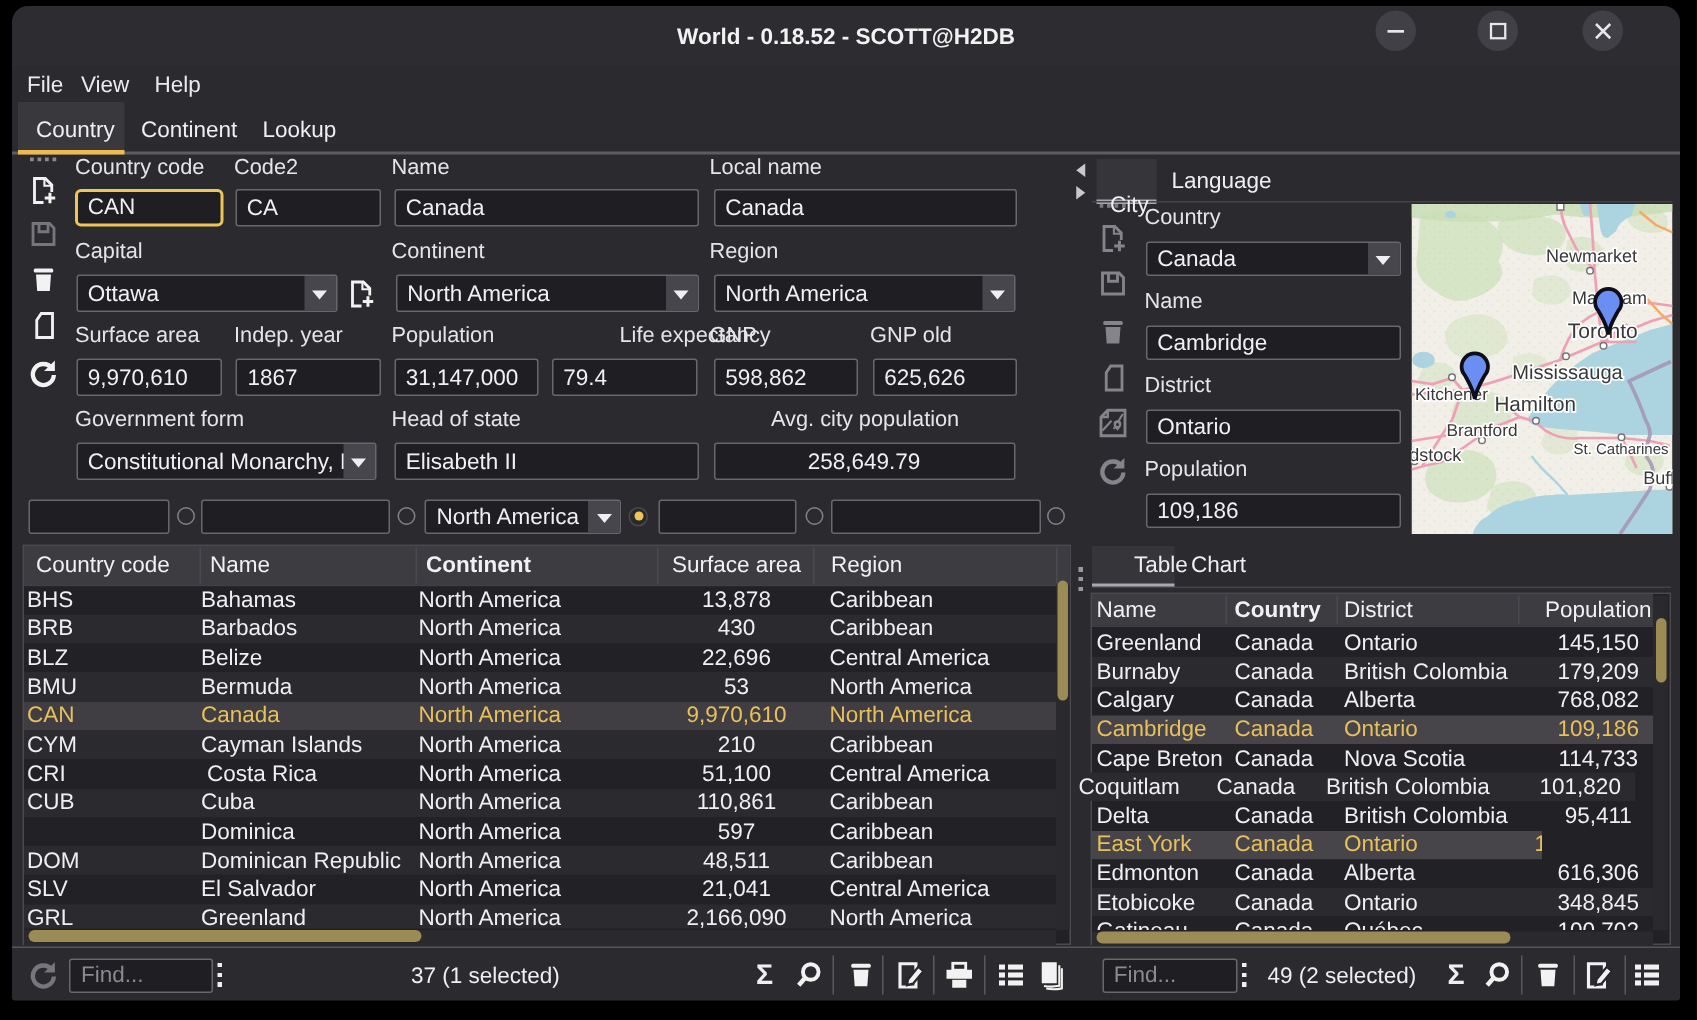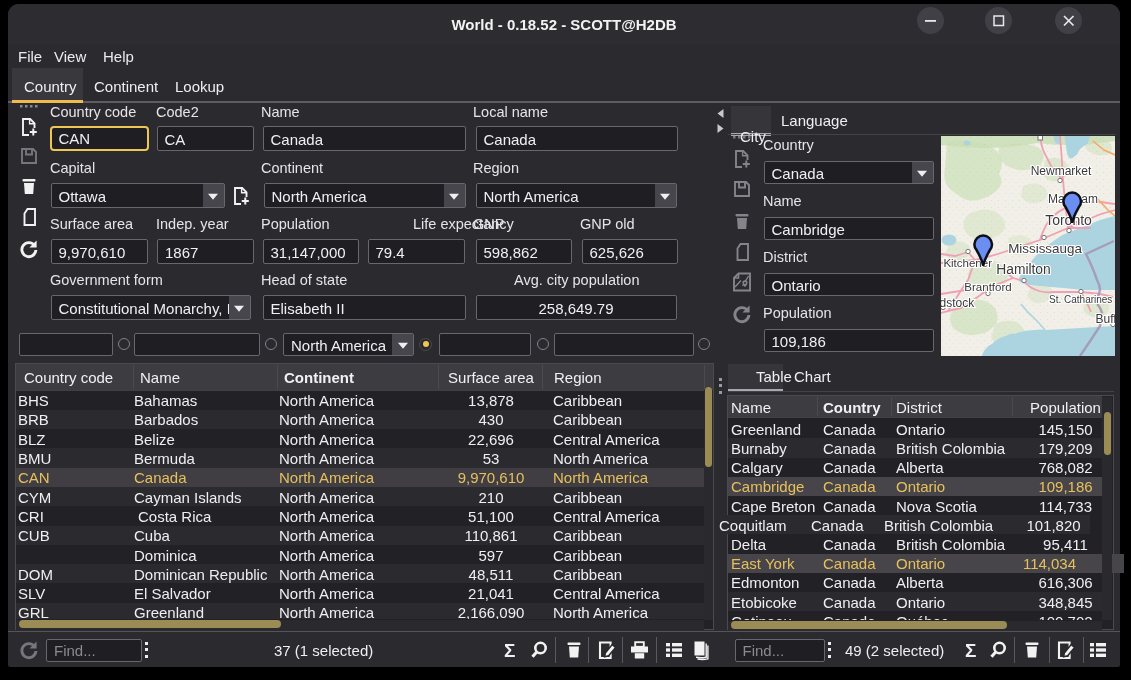--- a/index.html
+++ b/index.html
@@ -555,21 +555,21 @@
     <span style="left:95px;">Canada</span>
     <span style="left:168px;">British Colombia</span>
     <span class="ctr" style="left:284px;width:107px;">101,820</span>
   </div>
 <div class="trow rd" style="left:728px;top:534.4px;width:374px;height:19.2px;">
   <span style="left:3px;">Delta</span>
     <span style="left:95px;">Canada</span>
     <span style="left:168px;">British Colombia</span>
     <span class="ctr" style="left:284px;width:107px;">95,411</span>
   </div>
-<div class="trow rs2" style="left:728px;top:553.6px;width:396px;height:19.2px;">
+<div class="trow rs2" style="left:728px;top:553.6px;width:300px;height:19.2px;">
   <span style="left:3px;">East York</span>
     <span style="left:95px;">Canada</span>
     <span style="left:168px;">Ontario</span>
     <span class="ctr" style="left:268px;width:107px;">114,034</span>
   </div>
 <div class="trow rd" style="left:728px;top:572.8px;width:374px;height:19.2px;">
   <span style="left:3px;">Edmonton</span>
     <span style="left:95px;">Canada</span>
     <span style="left:168px;">Alberta</span>
     <span class="ctr" style="left:284px;width:107px;">616,306</span>

